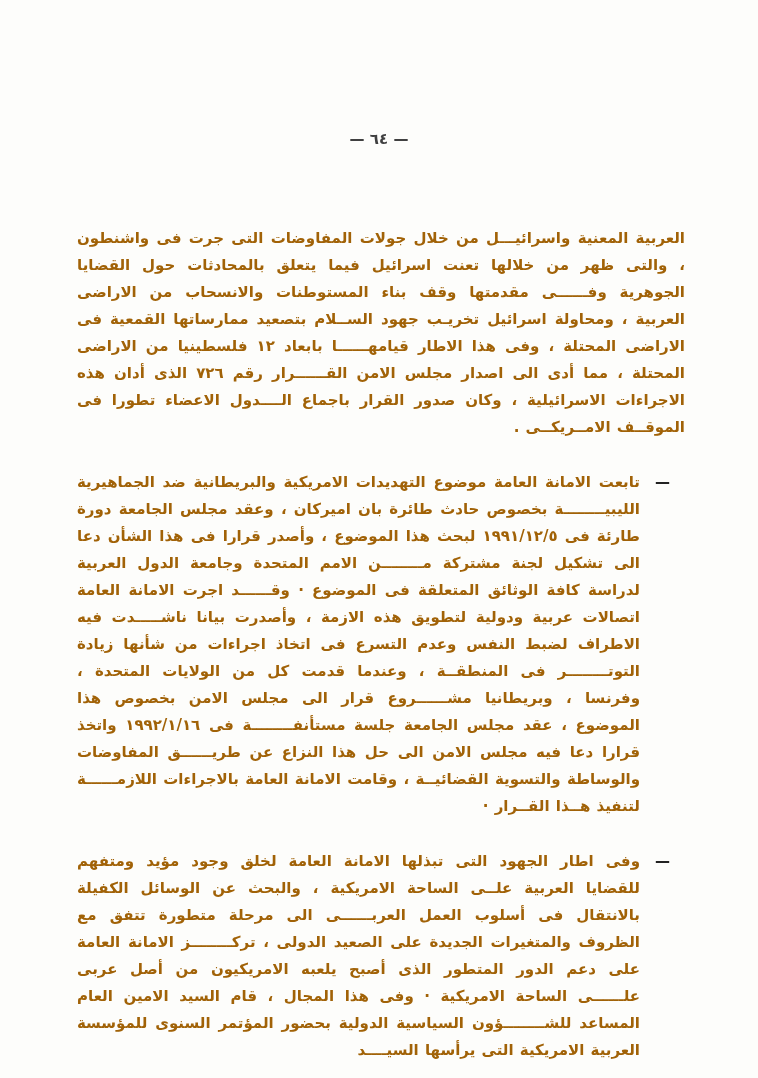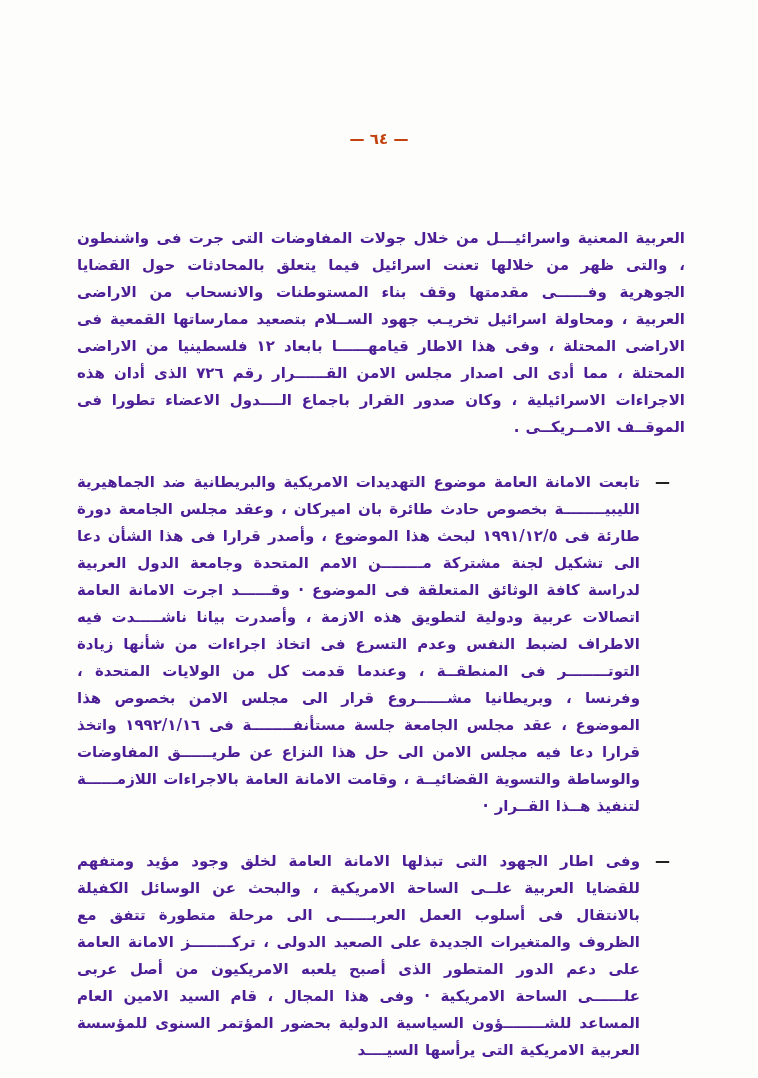--- a/index.html
+++ b/index.html
@@ -20,21 +20,21 @@
   }
   .page-number {
     position: absolute;
     top: 130px;
     left: 0;
     right: 0;
     text-align: center;
     font-size: 15px;
     font-weight: bold;
     letter-spacing: 3px;
-    color: #c2410c;
+    color: #404040;
   }
   .text-block {
     position: absolute;
     top: 225px;
     right: 73px;
     width: 608px;
     direction: rtl;
   }
   .para {
     display: flex;
@@ -51,21 +51,21 @@
     color: #222;
   }
   .para-text {
     flex: 1 1 auto;
     font-size: 15px;
     line-height: 27px;
     font-weight: bold;
     text-align: justify;
     text-justify: inter-word;
     word-spacing: 1px;
-    color: #4c1d95;
+    color: #a16207;
   }
 </style>
 </head>
 <body>
 
 <div class="page">
 
   <div class="page-number">—  ٦٤  —</div>
 
   <div class="text-block">

